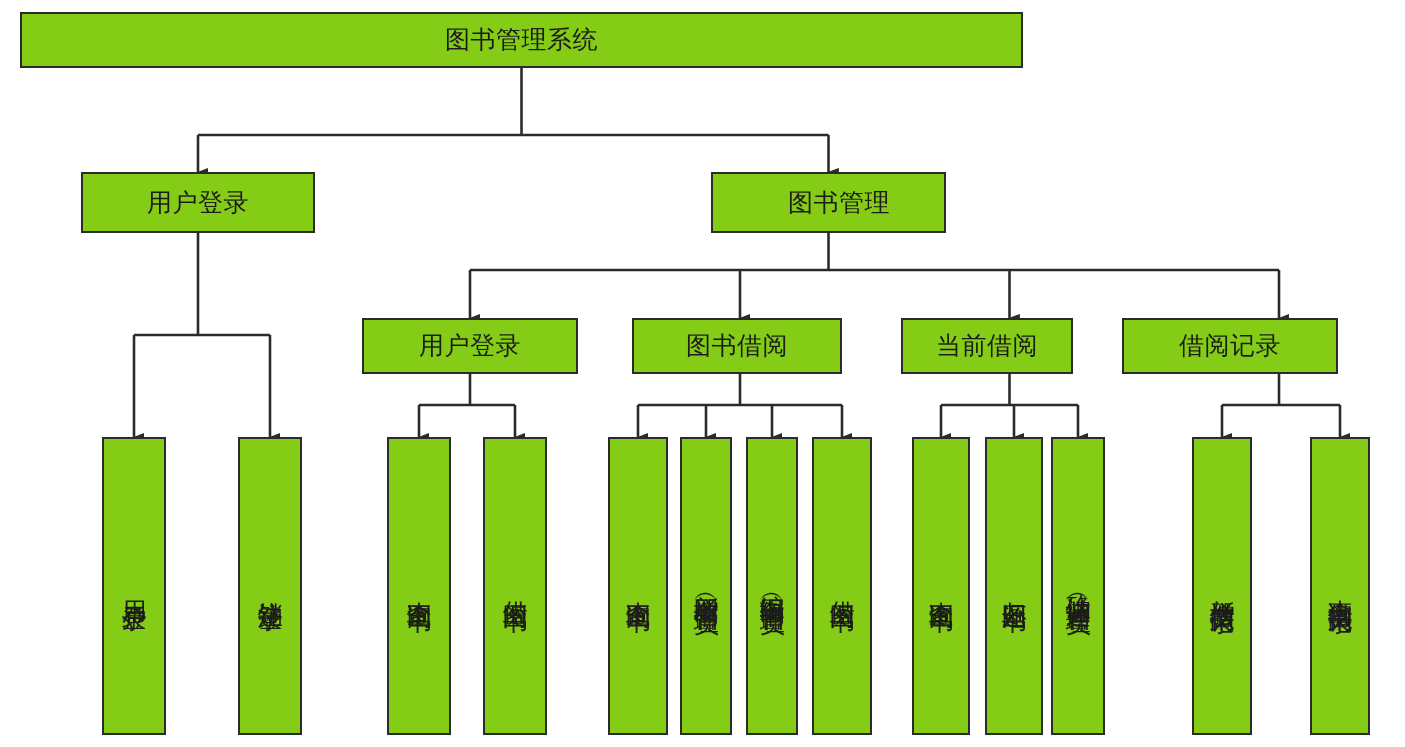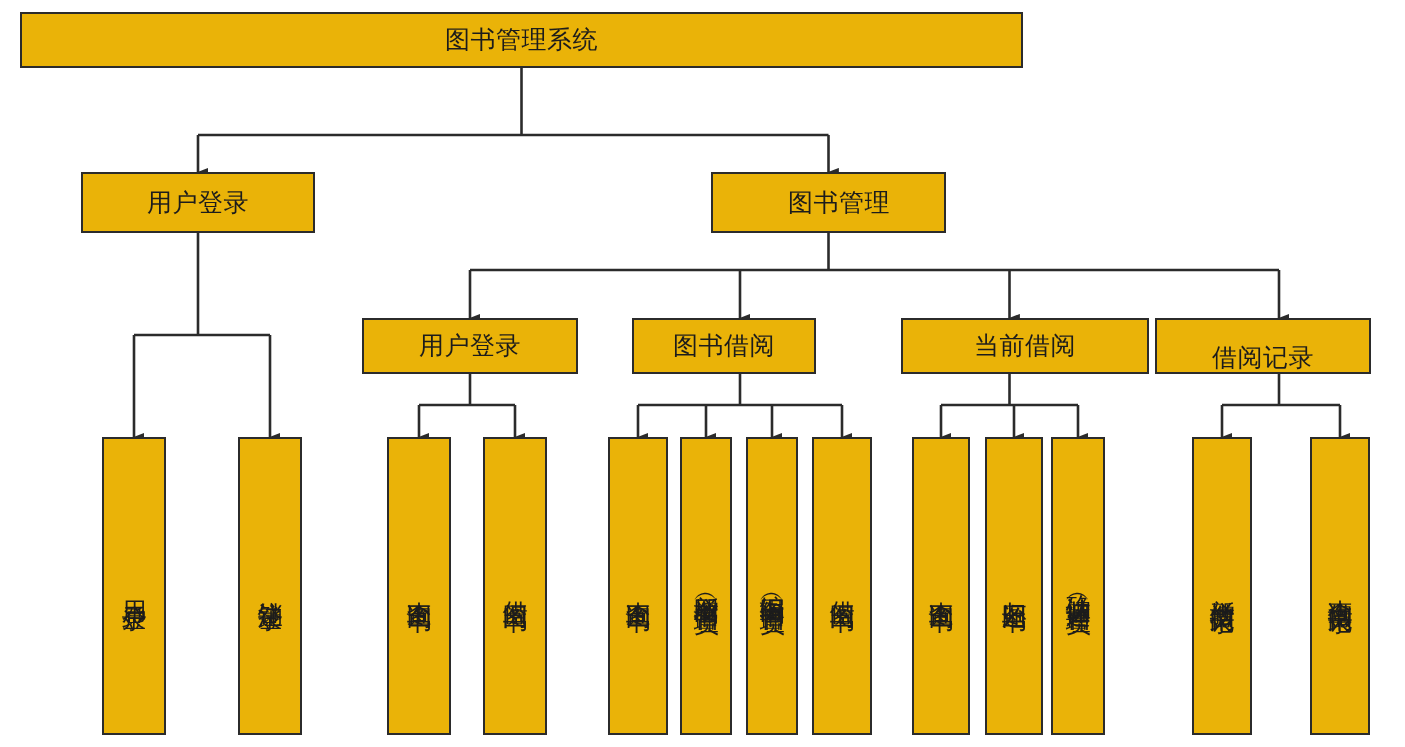--- a/index.html
+++ b/index.html
@@ -21,21 +21,21 @@
     position: absolute;
     left: 0;
     top: 0;
     width: 1405px;
     height: 747px;
     pointer-events: none;
   }
   .node {
     position: absolute;
     box-sizing: border-box;
-    background: #eab308;
+    background: #84cc16;
     border: 2.5px solid #2b2b2b;
     display: flex;
     align-items: center;
     justify-content: center;
     overflow: hidden;
   }
   .node-label {
     color: #1c1c1c;
     line-height: 1.12;
     white-space: nowrap;
@@ -125,27 +125,27 @@
       </div>
       <div class="node horizontal" style="left: 81px; top: 172px; width: 234px; height: 61px;">
         <span class="node-label">用户登录</span>
       </div>
       <div class="node horizontal" style="left: 711px; top: 172px; width: 235px; height: 61px; padding-left: 21px;">
         <span class="node-label">图书管理</span>
       </div>
       <div class="node horizontal" style="left: 362px; top: 318px; width: 216px; height: 56px;">
         <span class="node-label">用户登录</span>
       </div>
-      <div class="node horizontal" style="left: 632px; top: 318px; width: 184px; height: 56px;">
+      <div class="node horizontal" style="left: 632px; top: 318px; width: 210px; height: 56px;">
         <span class="node-label">图书借阅</span>
       </div>
-      <div class="node horizontal" style="left: 901px; top: 318px; width: 248px; height: 56px;">
+      <div class="node horizontal" style="left: 901px; top: 318px; width: 172px; height: 56px;">
         <span class="node-label">当前借阅</span>
       </div>
-      <div class="node horizontal" style="left: 1155px; top: 318px; width: 216px; height: 56px; align-items: flex-end;">
+      <div class="node horizontal" style="left: 1122px; top: 318px; width: 216px; height: 56px;">
         <span class="node-label">借阅记录</span>
       </div>
       <div class="node leaf" style="left: 102px; top: 437px; width: 64px; height: 298px;">
         <span class="node-label">用户登录</span>
       </div>
       <div class="node leaf" style="left: 238px; top: 437px; width: 64px; height: 298px;">
         <span class="node-label">注销登录</span>
       </div>
       <div class="node leaf" style="left: 387px; top: 437px; width: 64px; height: 298px;">
         <span class="node-label">查询图书</span>

